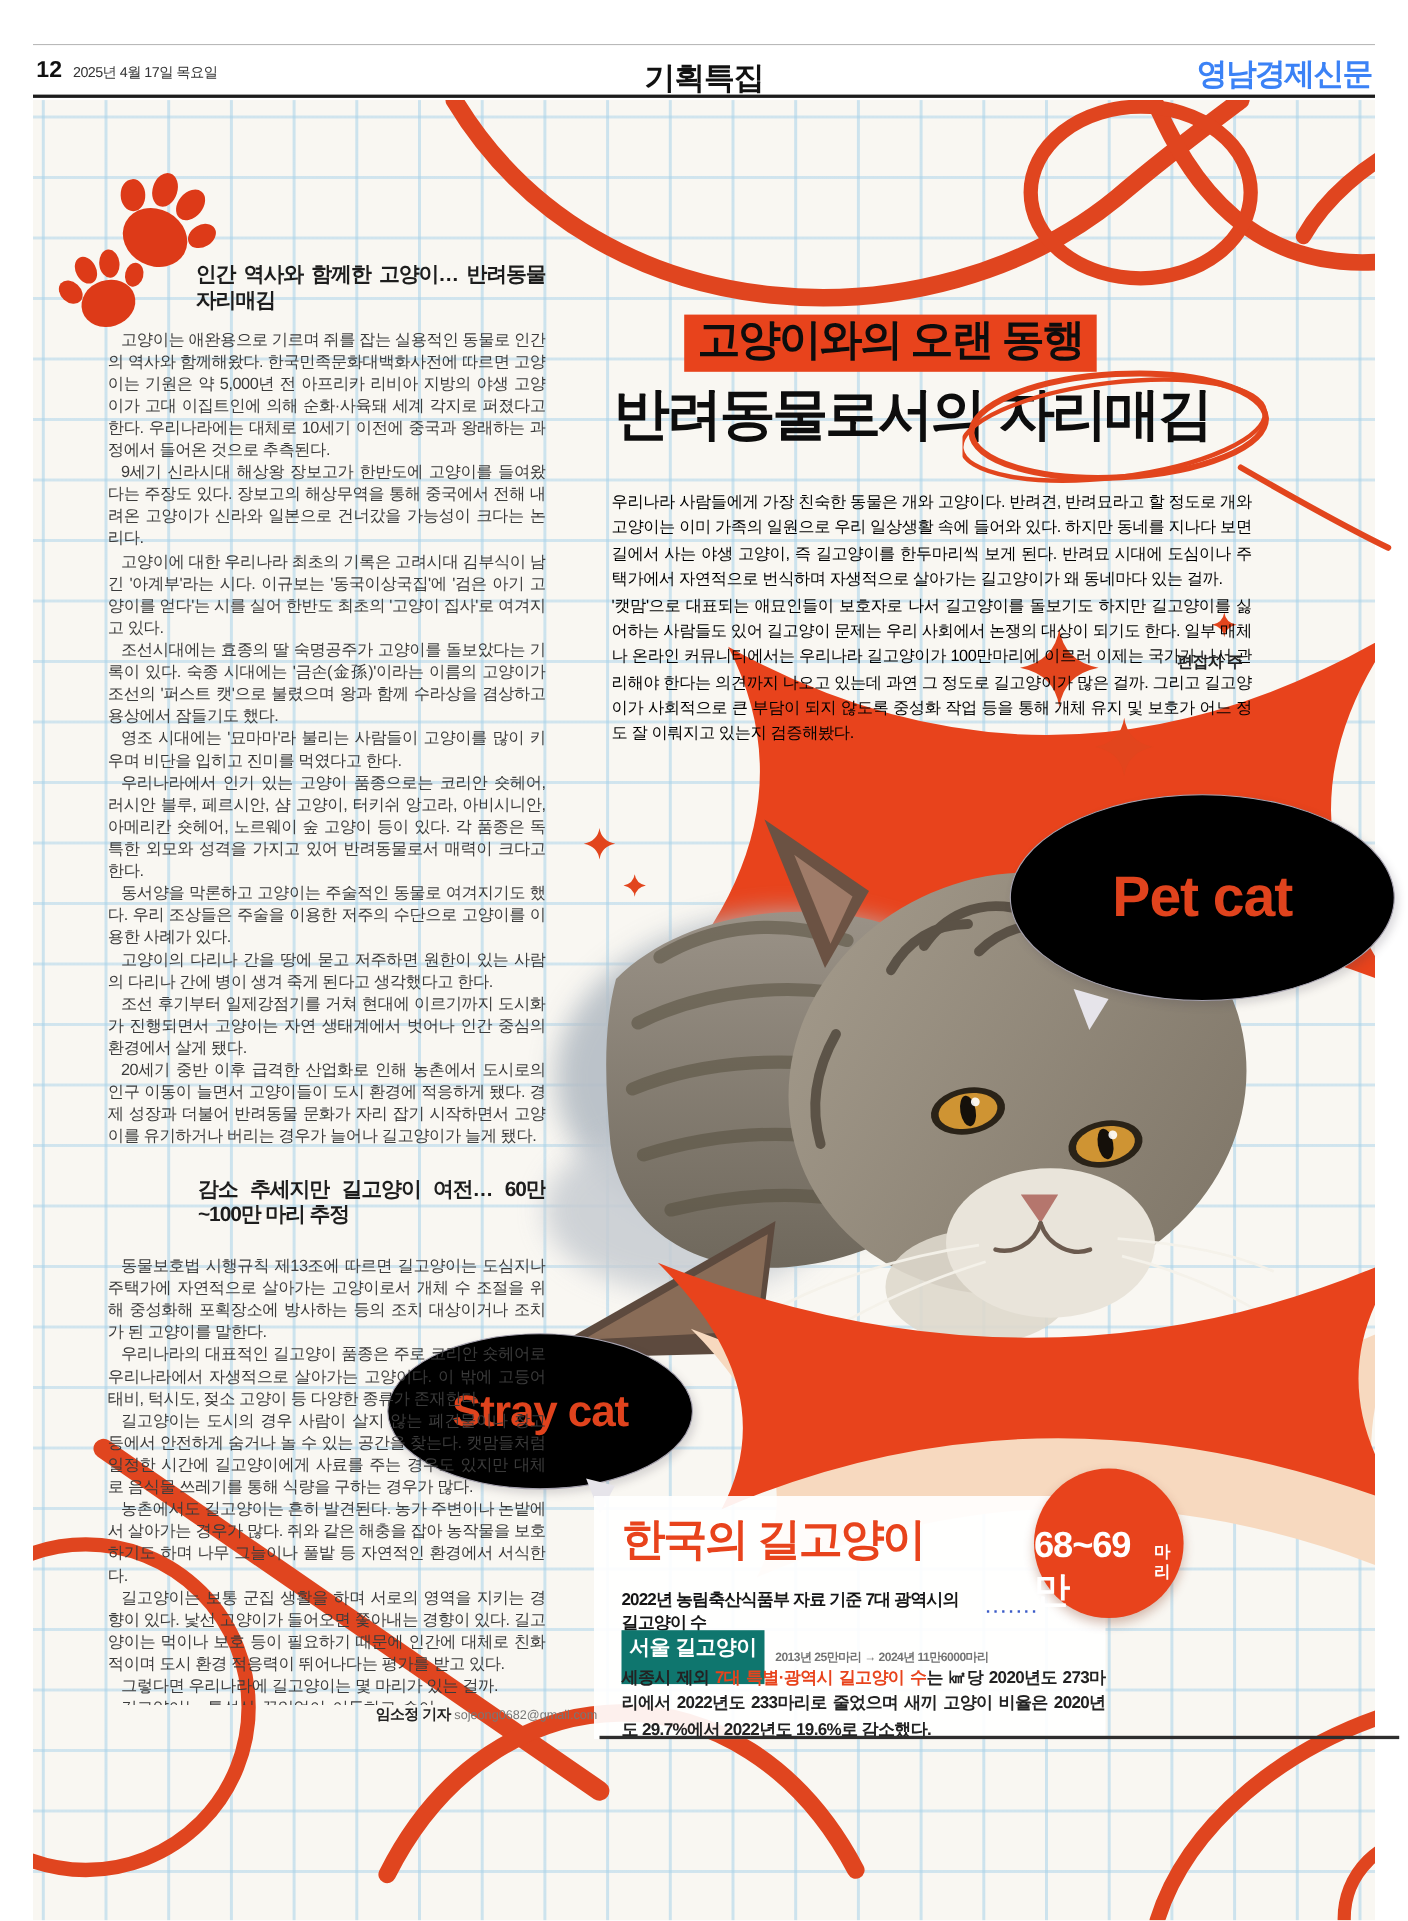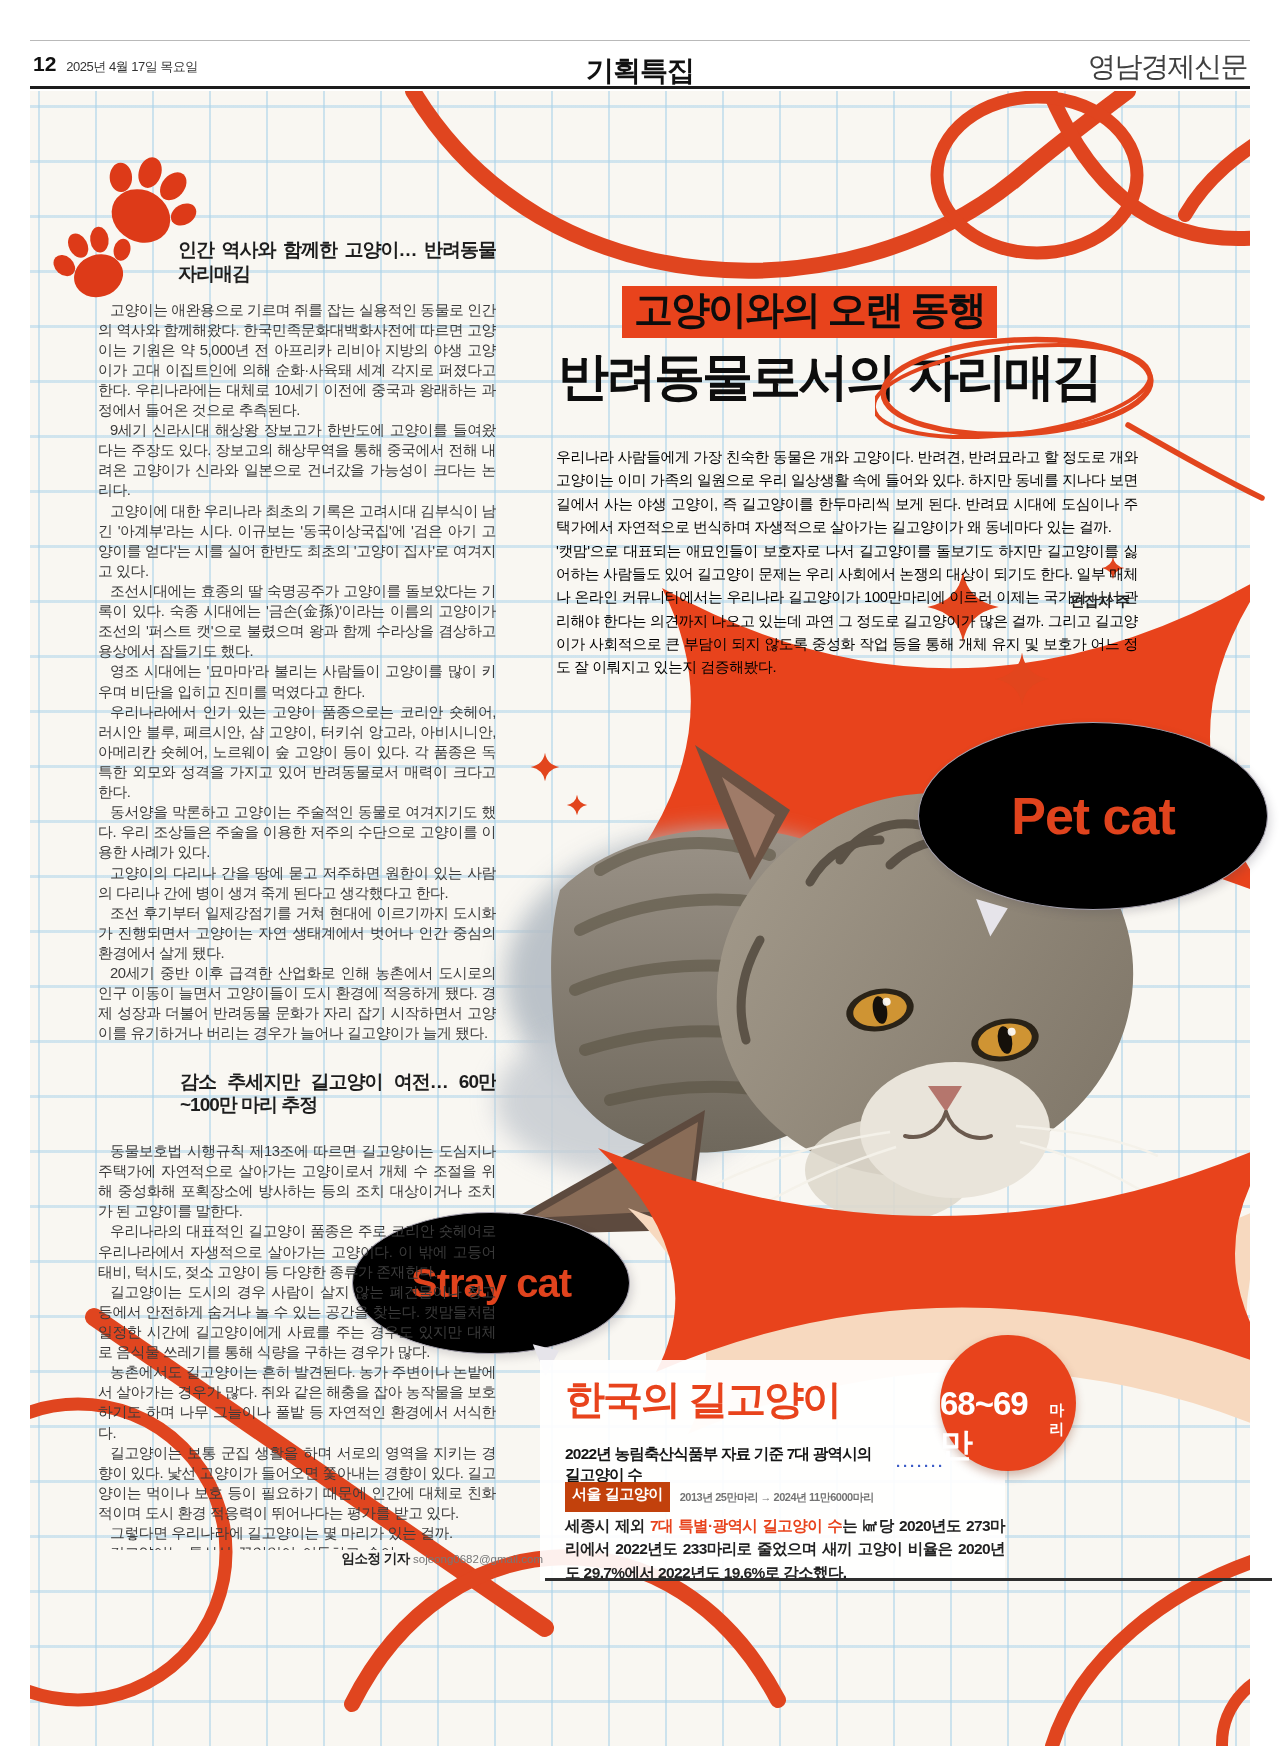--- a/index.html
+++ b/index.html
@@ -6,22 +6,22 @@
   .page{position:relative;width:1280px;height:1746px;background:#fff;overflow:hidden;
         font-family:"Liberation Sans","DejaVu Sans",sans-serif;}
   
   .top-rule{position:absolute;left:30px;top:40px;width:1220px;height:1px;background:#b9b9b9;}
   .hdr-rule{position:absolute;left:30px;top:86px;width:1220px;height:3px;background:#1c1c1c;}
   .hdr-left{position:absolute;left:33px;top:52px;display:flex;align-items:baseline;gap:10px;}
   .page-num{font-size:21px;font-weight:700;color:#111;}
   .hdr-date{font-size:13px;color:#333;letter-spacing:-0.5px;}
   .hdr-section{position:absolute;left:0;top:52px;width:1280px;text-align:center;
                font-size:28px;font-weight:800;color:#111;letter-spacing:-1px;}
-  .hdr-mast{position:absolute;right:33px;top:48px;font-size:28px;font-weight:400;
-            color:#404040;letter-spacing:-1.5px;}
+  .hdr-mast{position:absolute;right:33px;top:48px;font-size:28px;font-weight:700;
+            color:#3b82f6;letter-spacing:-1.5px;}
   
   .content-area{position:absolute;left:30px;top:91px;width:1220px;height:1655px;
     background-color:#f9f7f2;
     background-image:
       linear-gradient(to right, rgba(168,210,233,.55) 2.5px, transparent 2.5px),
       linear-gradient(to bottom, rgba(168,210,233,.5) 2.5px, transparent 2.5px);
     background-size:57px 55px;background-position:8px 14px;}
   svg.decor{position:absolute;left:0;top:0;pointer-events:none;
             clip-path:inset(91px 30px 0 30px);}
   
@@ -66,21 +66,21 @@
               letter-spacing:-2px;}
   .info-stat-row{position:absolute;left:565px;top:1444px;width:380px;display:flex;align-items:center;gap:8px;}
   .info-stat-label{font-size:15.5px;font-weight:800;color:#151515;letter-spacing:-0.8px;}
   .info-dots{font-size:15px;font-weight:700;color:#3b5bc7;letter-spacing:2px;white-space:nowrap;}
   .stat-circle{position:absolute;left:940px;top:1335px;width:136px;height:136px;border-radius:50%;
                background:#e8431c;display:flex;align-items:baseline;justify-content:center;
                padding-top:50px;box-sizing:border-box;box-shadow:0 5px 10px rgba(120,40,10,.3);}
   .stat-circle .val{font-size:33px;font-weight:900;color:#fff;letter-spacing:-1px;}
   .stat-circle .unit{font-size:15px;font-weight:700;color:#fff;margin-left:2px;}
   .info-seoul-row{position:absolute;left:565px;top:1482px;display:flex;align-items:center;gap:10px;}
-  .seoul-tag{background:#c2410c;color:#fff;font-size:15px;font-weight:800;padding:3px 7px 8px;
+  .seoul-tag{background:#0f766e;color:#fff;font-size:19px;font-weight:800;padding:3px 7px 20px;
              letter-spacing:-0.5px;}
   .seoul-trend{font-size:11px;font-weight:800;color:#737373;letter-spacing:-0.5px;}
   .info-note{position:absolute;left:565px;top:1514px;width:440px;font-size:15.5px;font-weight:700;
              color:#222;line-height:1.5;letter-spacing:-0.6px;text-align:justify;}
   .info-note .hl{color:#e8431c;}
   .info-bottom-line{position:absolute;left:545px;top:1578px;width:727px;height:3px;background:#2e2e2e;}
   .cat-art{position:absolute;left:460px;top:740px;pointer-events:none;}
 </style>
 </head>
 <body>

